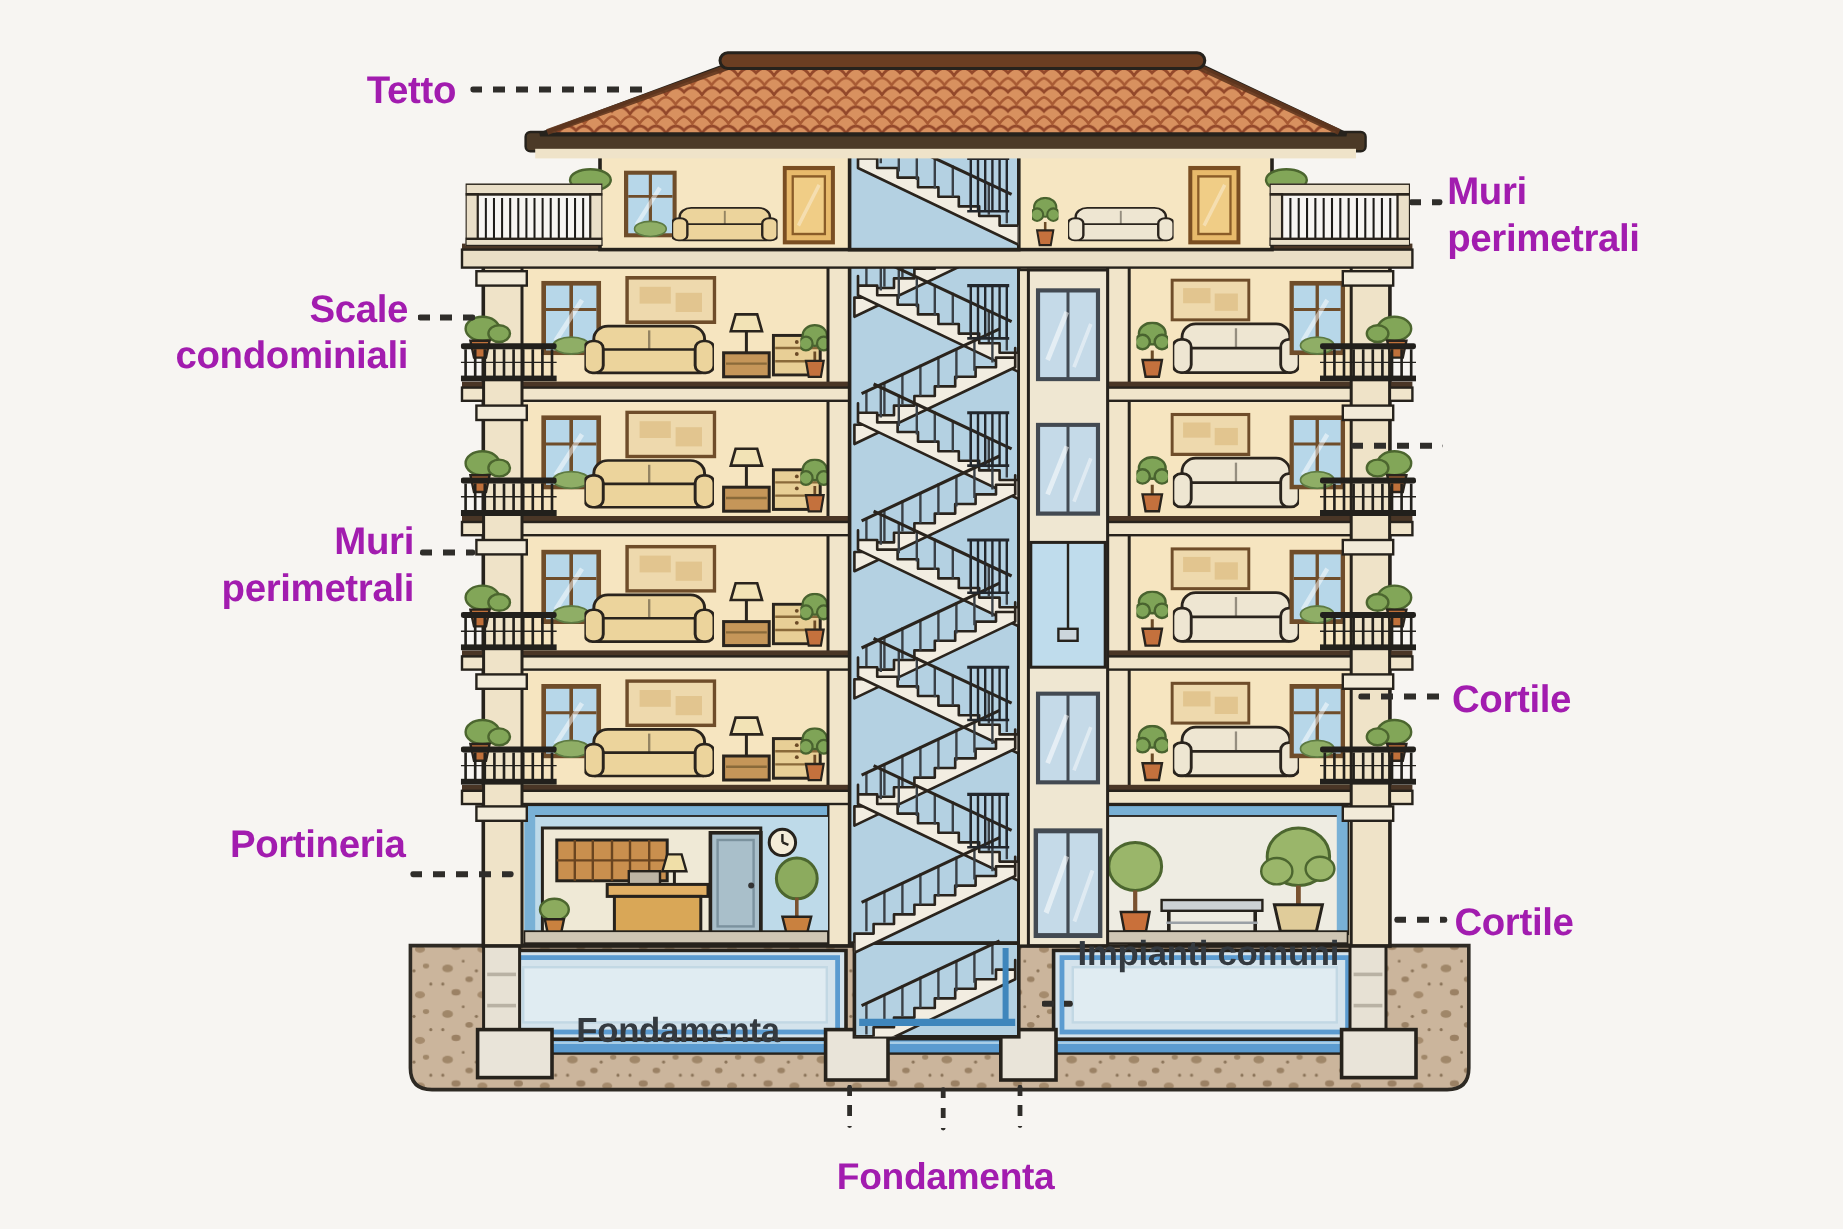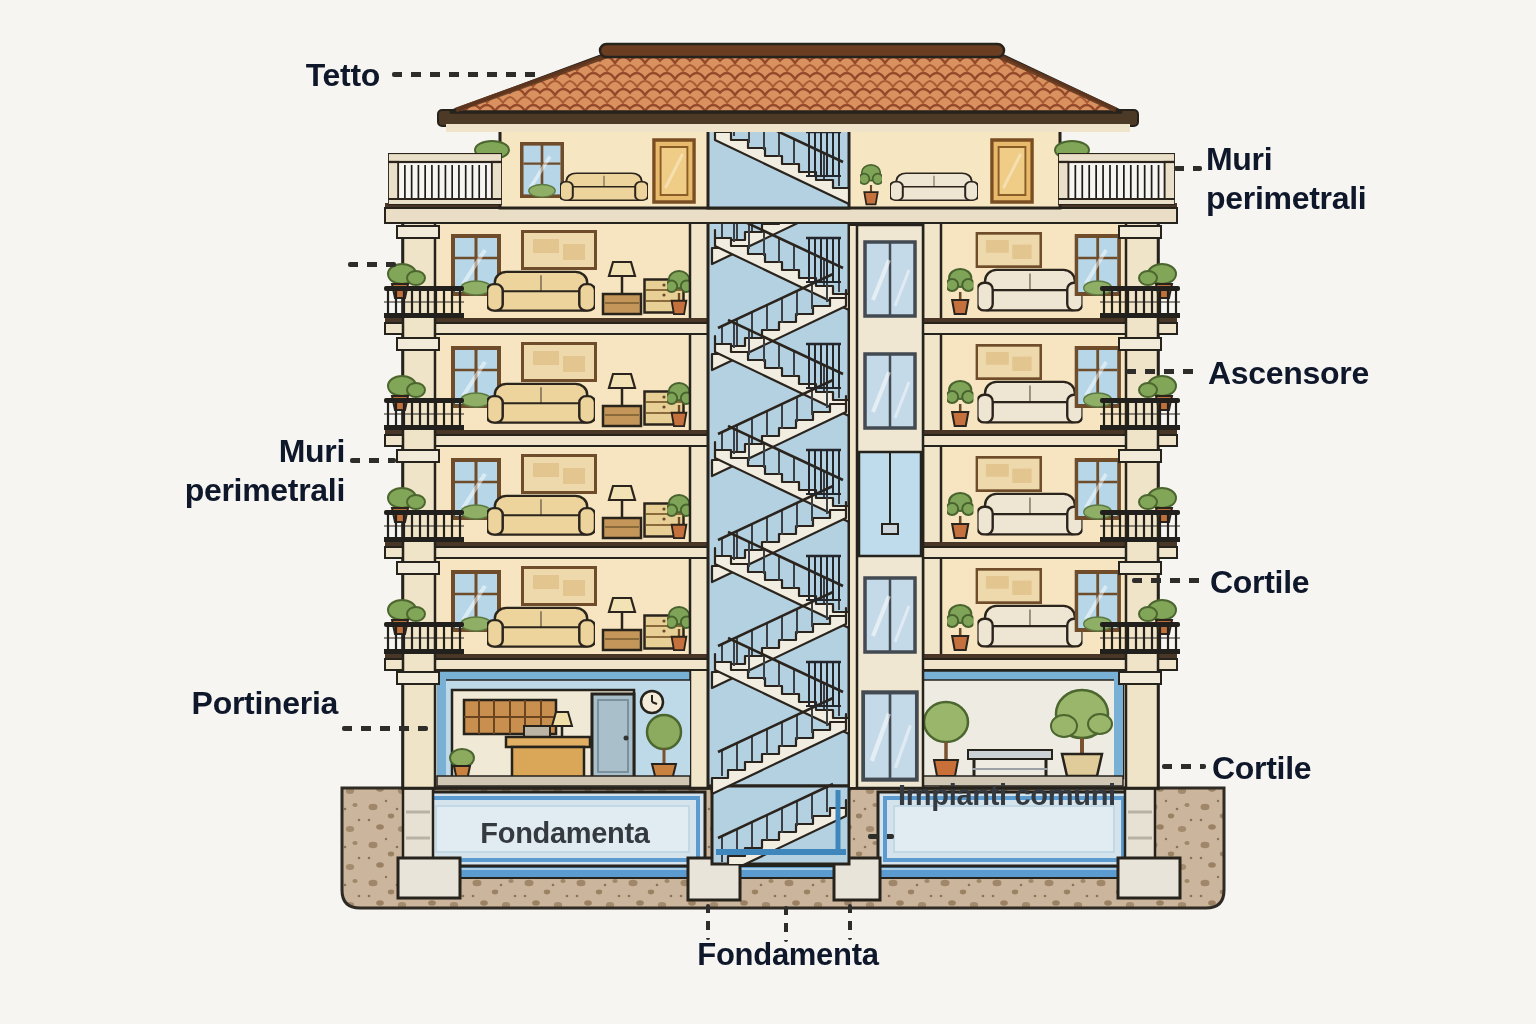--- a/index.html
+++ b/index.html
@@ -1,23 +1,23 @@
 <!DOCTYPE html>
 <html><head>
 <meta charset="utf-8">
 <style>
   html,body{margin:0;padding:0;background:#f7f5f2;}
   #stage{position:relative;width:1536px;height:1024px;background:#f7f5f2;overflow:hidden;
          font-family:"Liberation Sans",sans-serif;}
   #stage svg{position:absolute;left:0;top:0;}
-  .lbl{position:absolute;font-weight:700;color:#0f172a;font-size:32px;line-height:1.22;
+  .lbl{position:absolute;font-weight:700;color:#a21caf;font-size:32px;line-height:1.22;
        letter-spacing:-0.3px;white-space:normal;}
   .lbl.small{font-size:29px;color:#343a40;}
   .ralign{text-align:right;}
-  .calign{text-align:center;}
+  .calign{text-align:center;margin-top:26px;}
   .dash-h{position:absolute;height:5px;border-radius:2px;
           background:repeating-linear-gradient(90deg,#2f2d2a 0 10px,transparent 10px 19px);}
   .dash-v{position:absolute;width:4px;border-radius:2px;
           background:repeating-linear-gradient(180deg,#2f2d2a 0 9px,transparent 9px 17px);}
 </style>
 </head>
 <body>
 
 <div id="stage">
 
@@ -458,21 +458,21 @@
 <div class="dash-h" style="left:1132px;top:578px;width:72px"></div>
 <div class="dash-h" style="left:342px;top:726px;width:86px"></div>
 <div class="dash-h" style="left:1162px;top:764px;width:44px"></div>
 <div class="dash-h" style="left:868px;top:834px;width:26px"></div>
 <div class="dash-v" style="left:706px;top:904px;height:36px"></div>
 <div class="dash-v" style="left:784px;top:906px;height:36px"></div>
 <div class="dash-v" style="left:848px;top:904px;height:36px"></div>
 
 <div class="lbl ralign" style="left:150px;top:56px;width:230px">Tetto</div>
 <div class="lbl" style="left:1206px;top:140px;width:215px">Muri perimetrali</div>
-<div class="lbl" style="left:1208px;top:354px;width:220px">Ascensore</div>
+<div class="lbl ralign" style="left:110px;top:238px;width:230px">Scale condominiali</div>
 <div class="lbl ralign" style="left:130px;top:432px;width:215px">Muri perimetrali</div>
 <div class="lbl" style="left:1210px;top:563px;width:160px">Cortile</div>
 <div class="lbl ralign" style="left:148px;top:684px;width:190px">Portineria</div>
 <div class="lbl" style="left:1212px;top:749px;width:160px">Cortile</div>
 <div class="lbl small calign" style="left:430px;top:816px;width:270px">Fondamenta</div>
 <div class="lbl small" style="left:898px;top:778px;width:240px">Impianti comuni</div>
 <div class="lbl calign" style="left:638px;top:936px;width:300px;font-size:31px">Fondamenta</div>
 
 </div>
 

